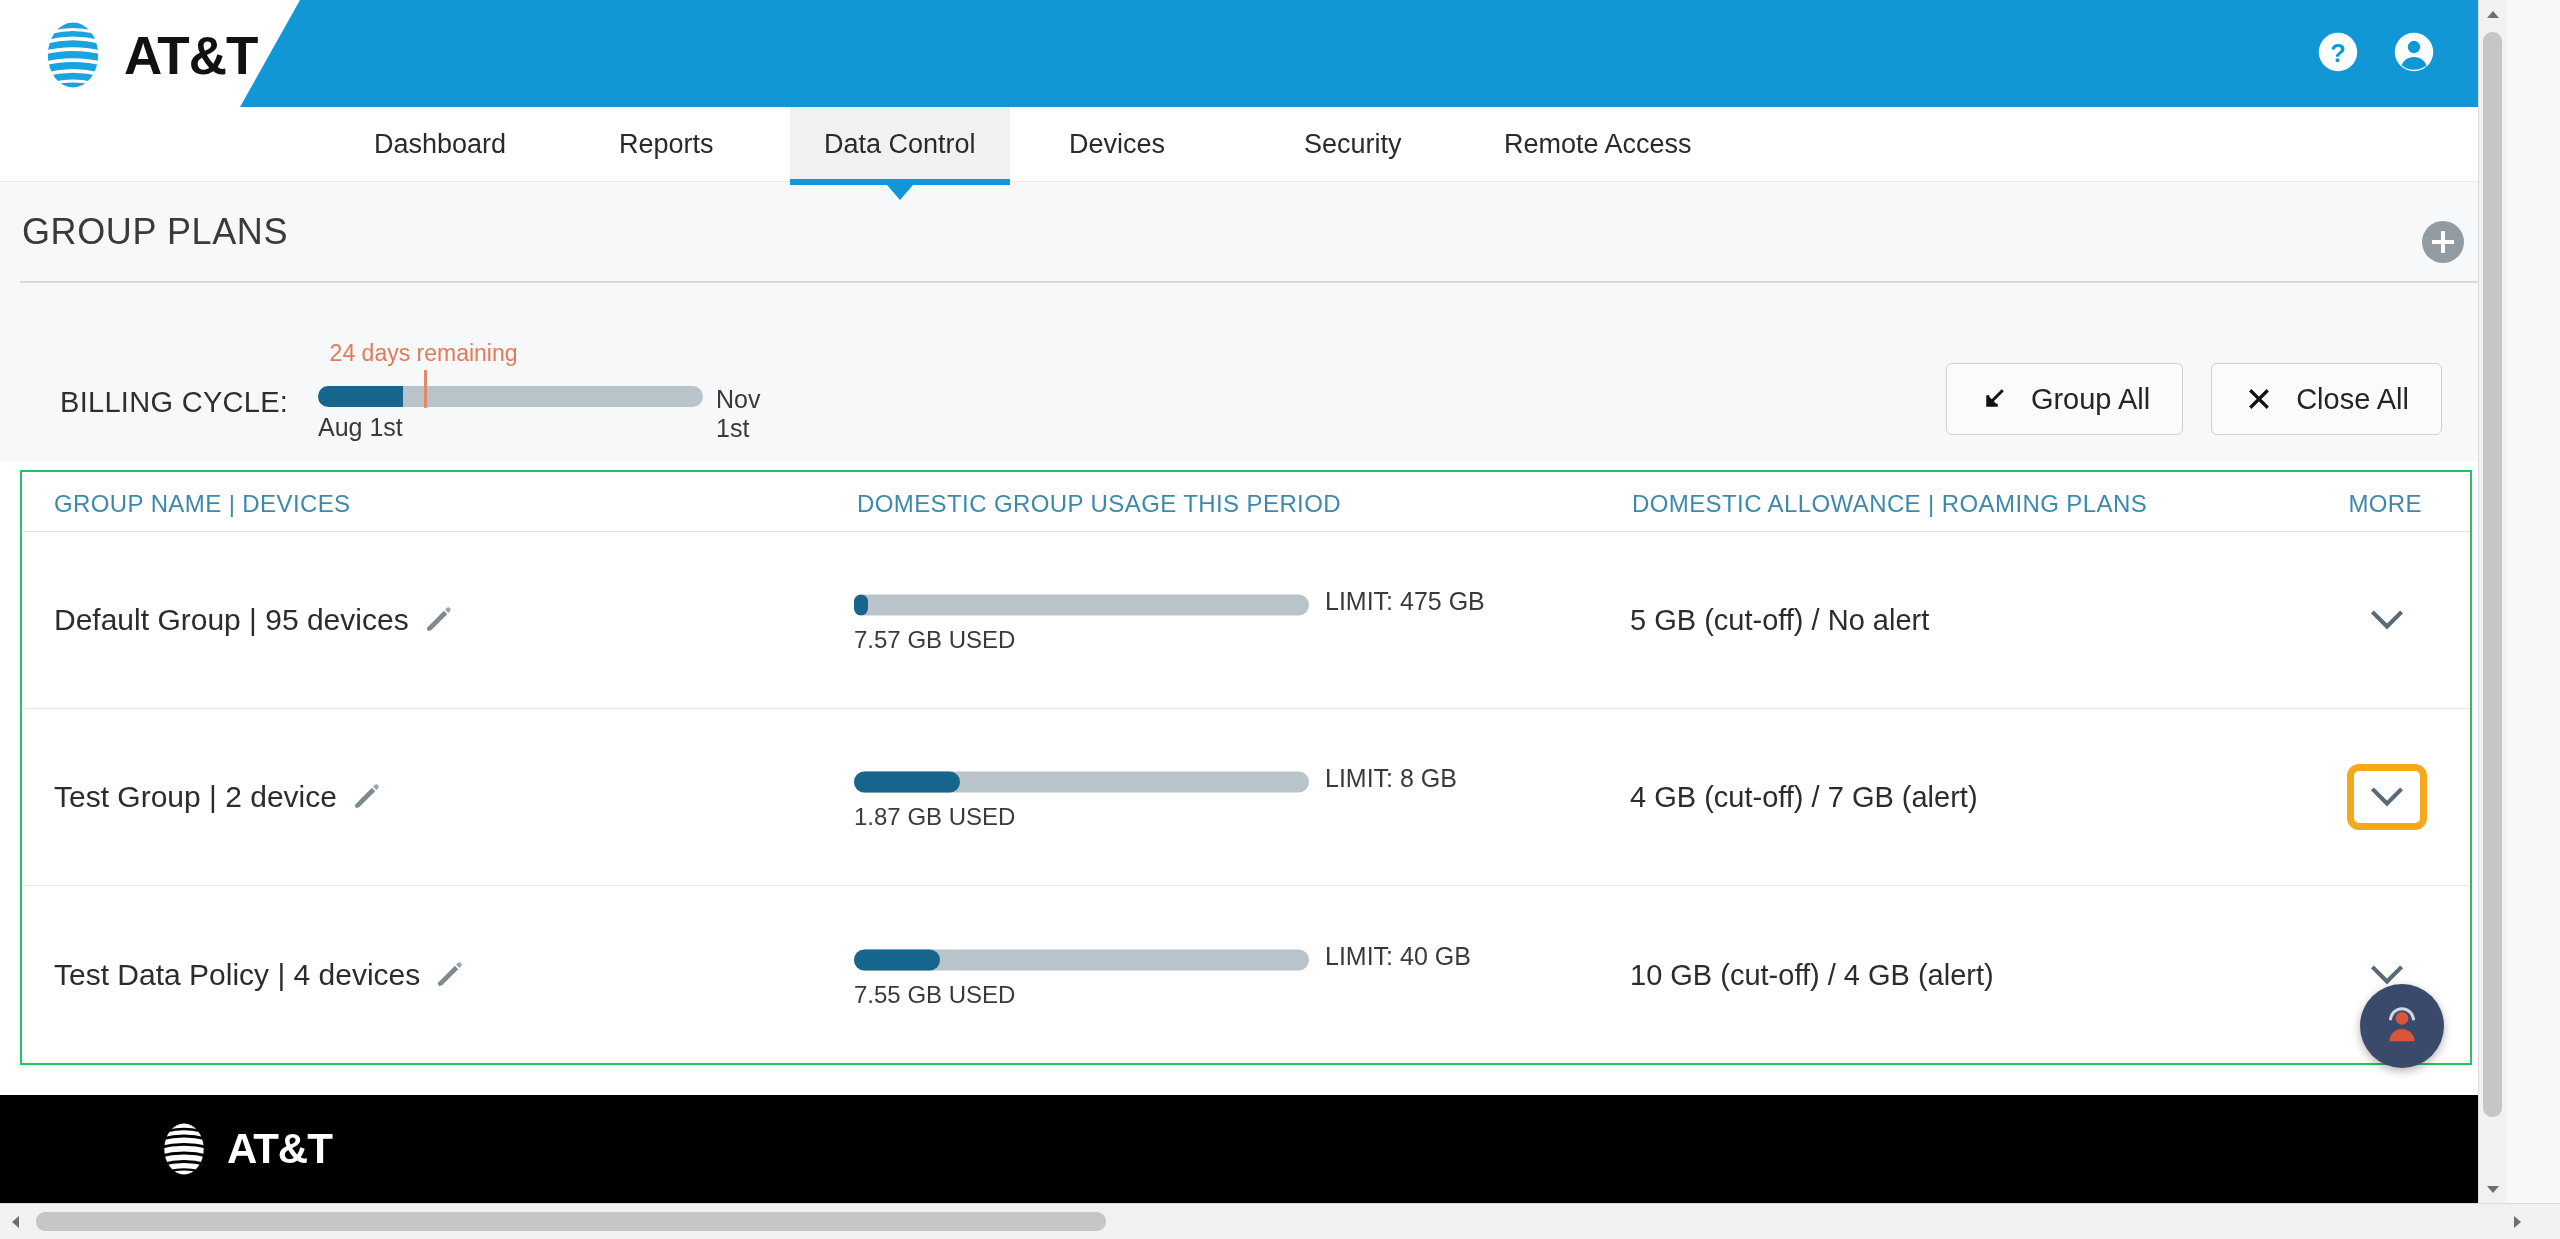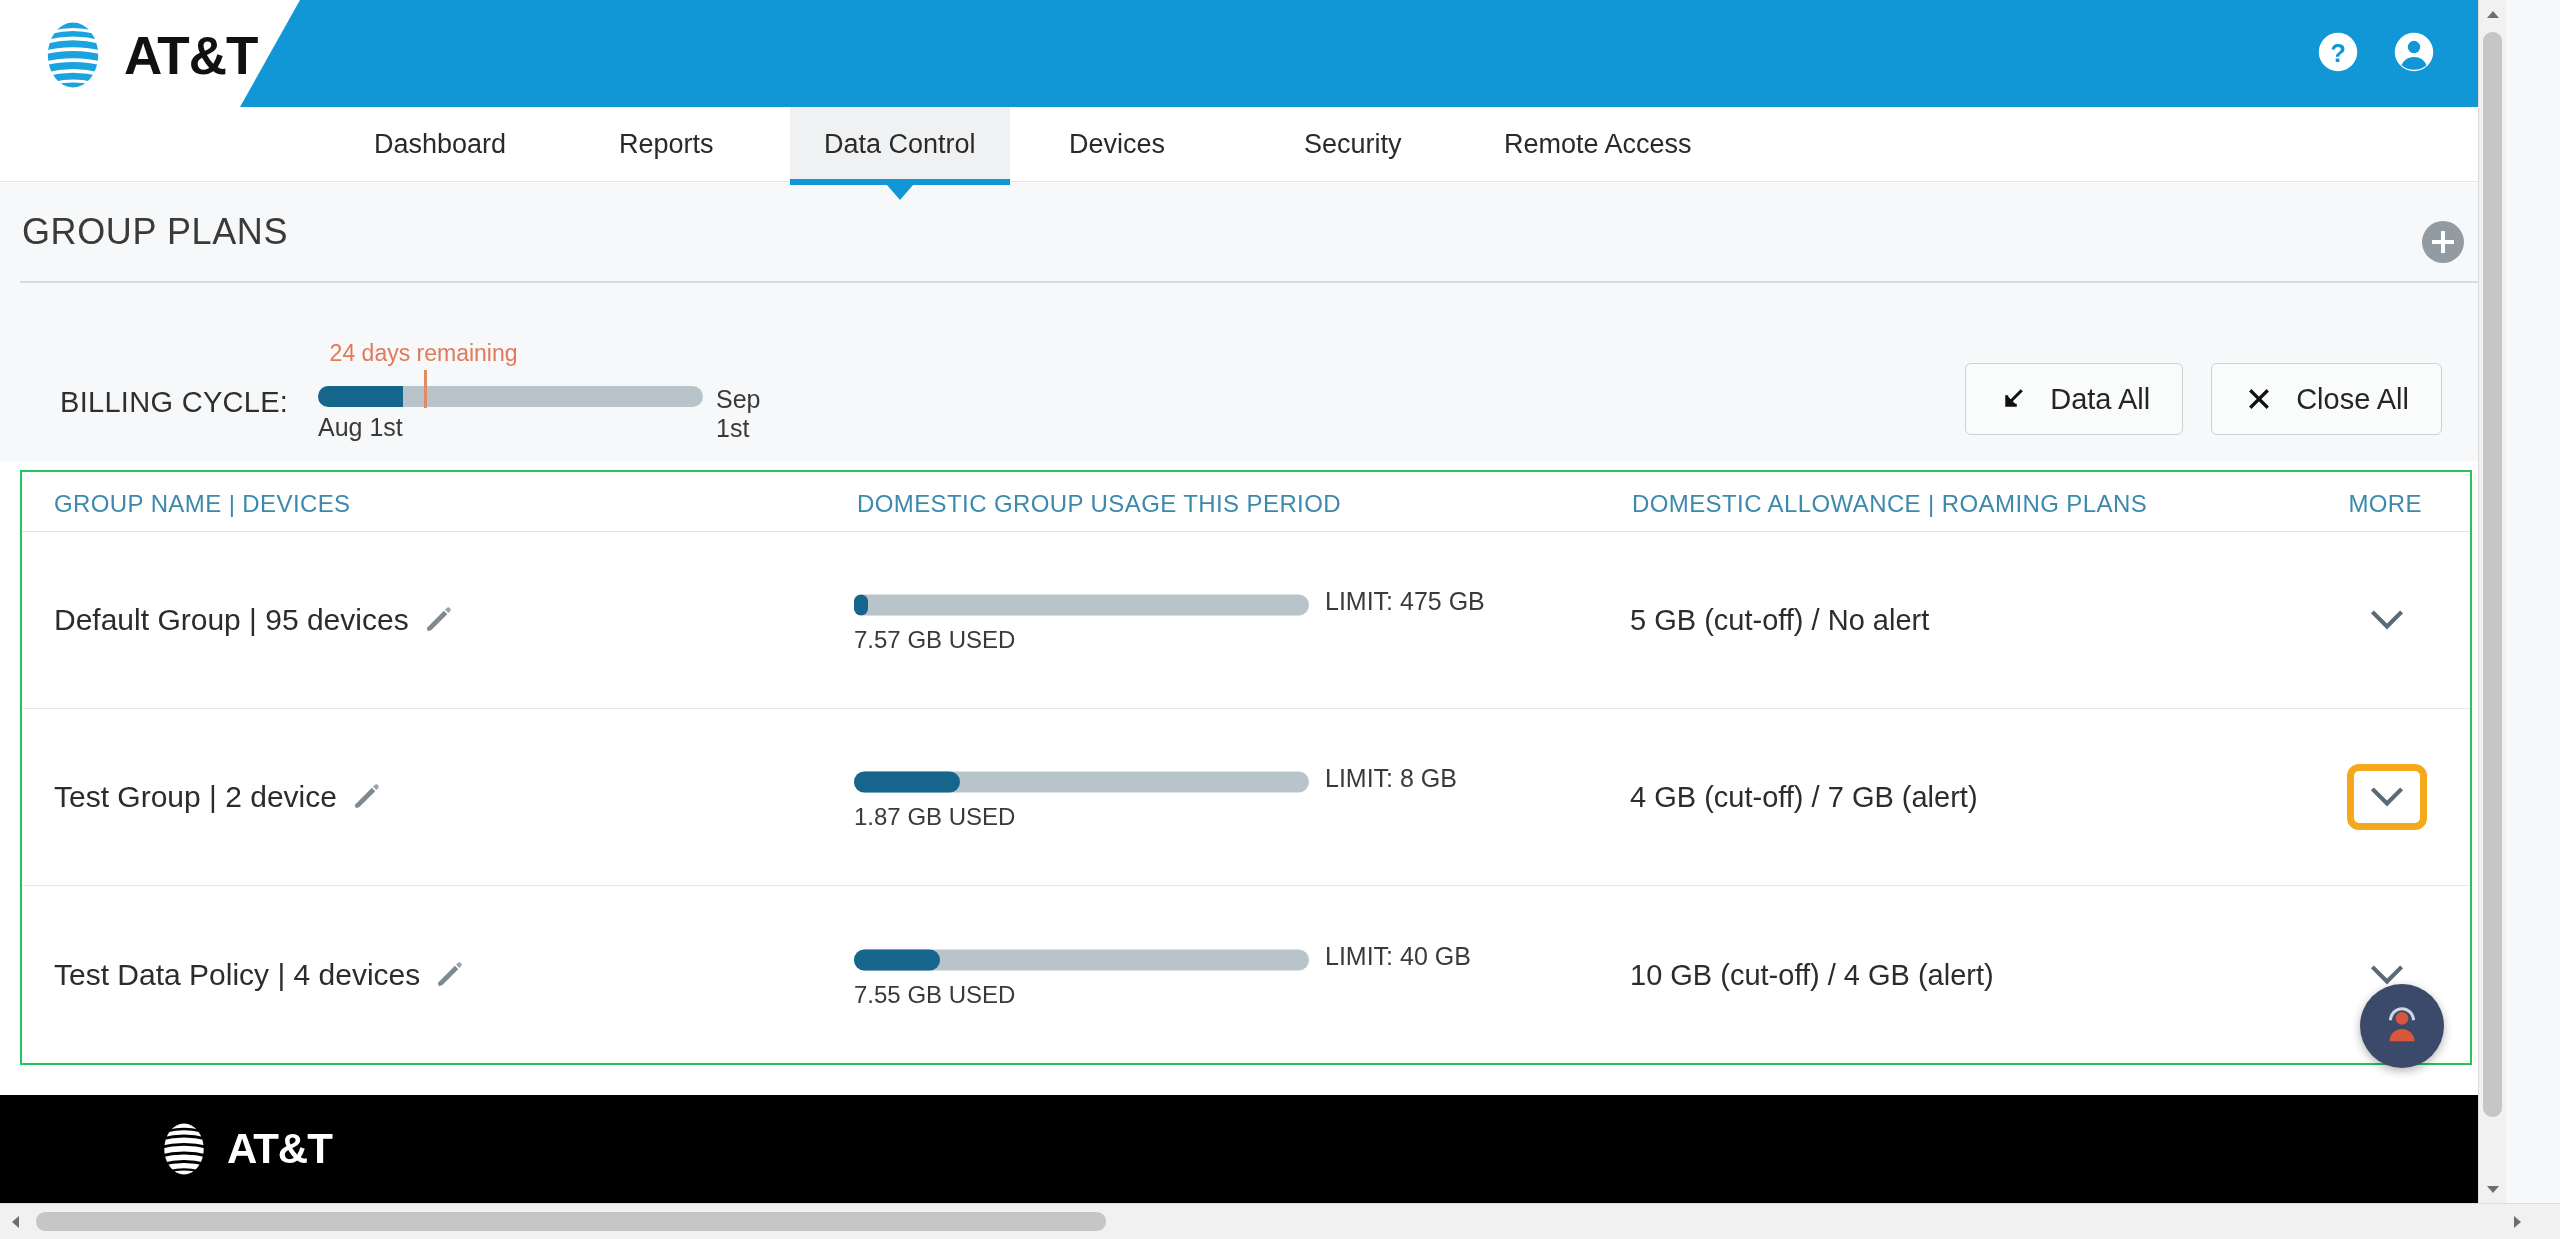--- a/index.html
+++ b/index.html
@@ -381,30 +381,30 @@
   <div id="billing">
     <div id="billing-label">BILLING CYCLE:</div>
 
     <div id="cycle-wrap">
       <div id="cycle-remaining" style="left: 22%;">24 days remaining</div>
       <div id="cycle-track">
         <div id="cycle-fill" style="width: 22%;"></div>
       </div>
       <div id="cycle-marker" style="left: 22%;"></div>
       <div id="cycle-start">Aug 1st</div>
-      <div id="cycle-end">Sep 1st</div>
+      <div id="cycle-end">Nov 1st</div>
     </div>
 
     <div id="cycle-btns">
       <div class="cycle-btn">
         <svg width="30" height="30" viewBox="0 0 24 24">
           <path d="M19 5 L7 17" stroke="#111" stroke-width="2.4" fill="none"></path>
           <path d="M7 9 L7 17 L15 17" stroke="#111" stroke-width="2.4" fill="#111"></path>
         </svg>
-        <span>Data All</span>
+        <span>Group All</span>
       </div>
       <div class="cycle-btn">
         <svg width="30" height="30" viewBox="0 0 24 24">
           <path d="M5 5 L19 19 M19 5 L5 19" stroke="#111" stroke-width="2.6" fill="none"></path>
         </svg>
         <span>Close All</span>
       </div>
     </div>
   </div>
 

